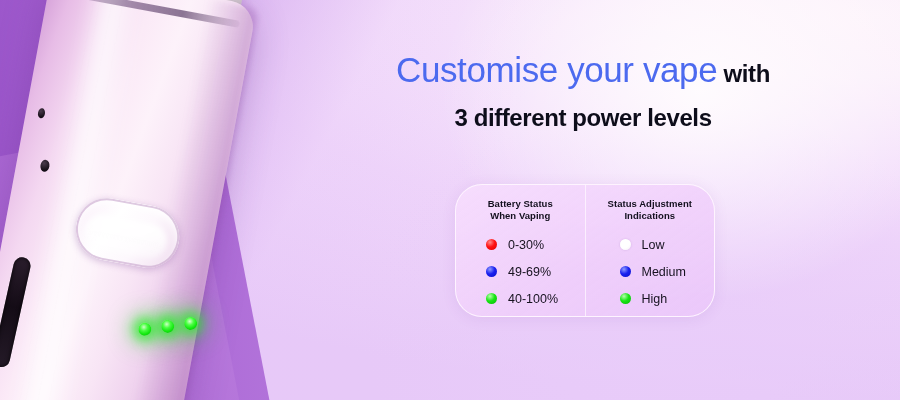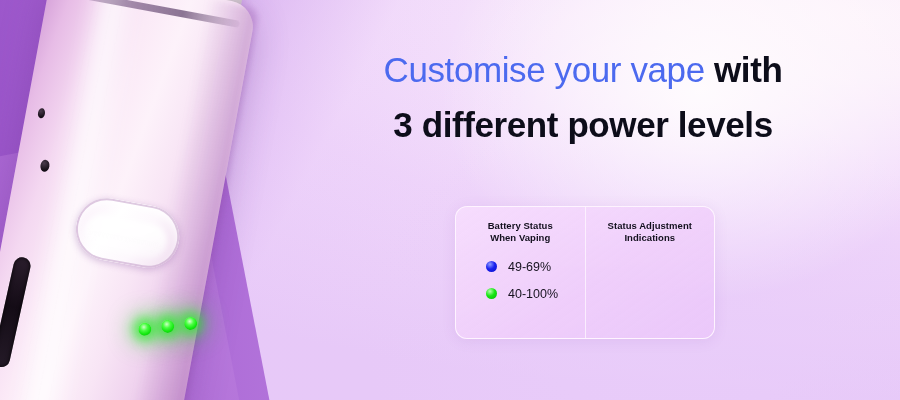--- a/index.html
+++ b/index.html
@@ -131,28 +131,28 @@
   .headline{
     position:absolute;left:300px;top:50px;width:566px;
     text-align:center;line-height:1.12;
     letter-spacing:-0.4px;
   }
   .headline .line{display:block;white-space:nowrap;}
   .h-accent{
     font-size:35px;font-weight:normal;color:#4c6aef;
   }
   .h-dark{
-    font-size:35px;font-weight:bold;color:#0d0d1a;
+    font-size:24px;font-weight:bold;color:#0d0d1a;
   }
   .headline .line2{margin-top:16px;}
 
   
   .legend-card{
-    position:absolute;left:455px;top:206px;width:258px;height:131px;
-    border-radius:12px;
+    position:absolute;left:455px;top:184px;width:258px;height:131px;
+    border-radius:27px;
     background:linear-gradient(145deg, rgba(247,222,253,0.88) 0%, rgba(240,206,251,0.80) 55%, rgba(235,198,250,0.74) 100%);
     border:1px solid rgba(255,246,255,0.92);
     box-shadow:0 2px 14px rgba(130,70,170,0.10);
     display:flex;
   }
   .legend-col{
     flex:1;padding:13px 0 0 0;
     display:flex;flex-direction:column;align-items:center;
   }
   .legend-col.right{border-left:1px solid rgba(255,250,255,0.72);}
@@ -213,30 +213,48 @@
     <span class="line line2 h-dark">3 different power levels</span>
   </div>
 
   <div class="legend-card">
 
     <div class="legend-col left">
       <div class="legend-title">Battery Status
 When Vaping</div>
       <div class="legend-items">
         <div class="legend-row">
+          <span class="legend-dot red"></span>
+          <span class="legend-label">0-30%</span>
+        </div>
+        <div class="legend-row">
           <span class="legend-dot blue"></span>
           <span class="legend-label">49-69%</span>
         </div>
         <div class="legend-row">
           <span class="legend-dot green"></span>
           <span class="legend-label">40-100%</span>
         </div>
       </div>
     </div>
 
     <div class="legend-col right">
       <div class="legend-title">Status Adjustment
 Indications</div>
+      <div class="legend-items">
+        <div class="legend-row">
+          <span class="legend-dot white"></span>
+          <span class="legend-label">Low</span>
+        </div>
+        <div class="legend-row">
+          <span class="legend-dot blue"></span>
+          <span class="legend-label">Medium</span>
+        </div>
+        <div class="legend-row">
+          <span class="legend-dot green"></span>
+          <span class="legend-label">High</span>
+        </div>
+      </div>
     </div>
 
   </div>
 
 </div>
 
 </body></html>

